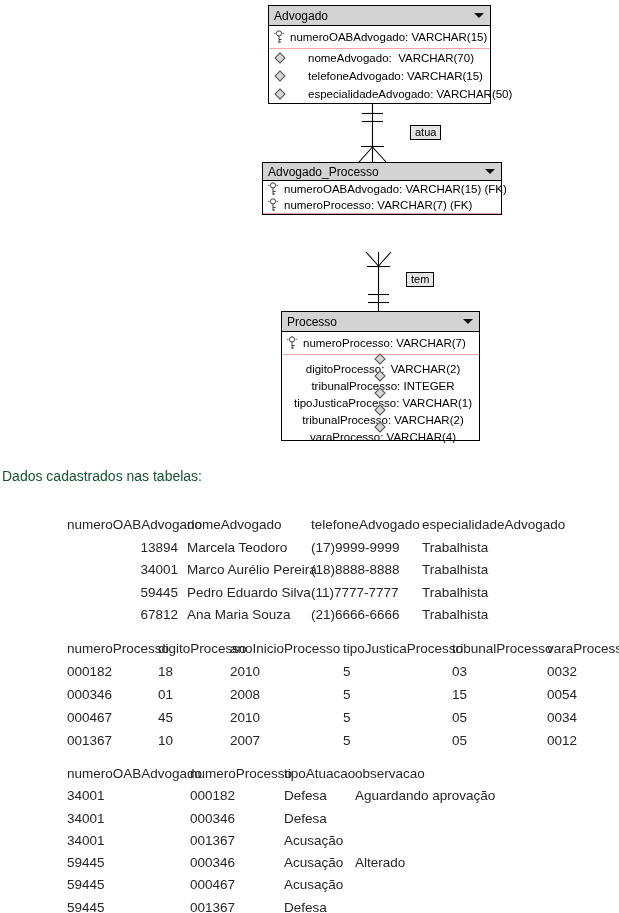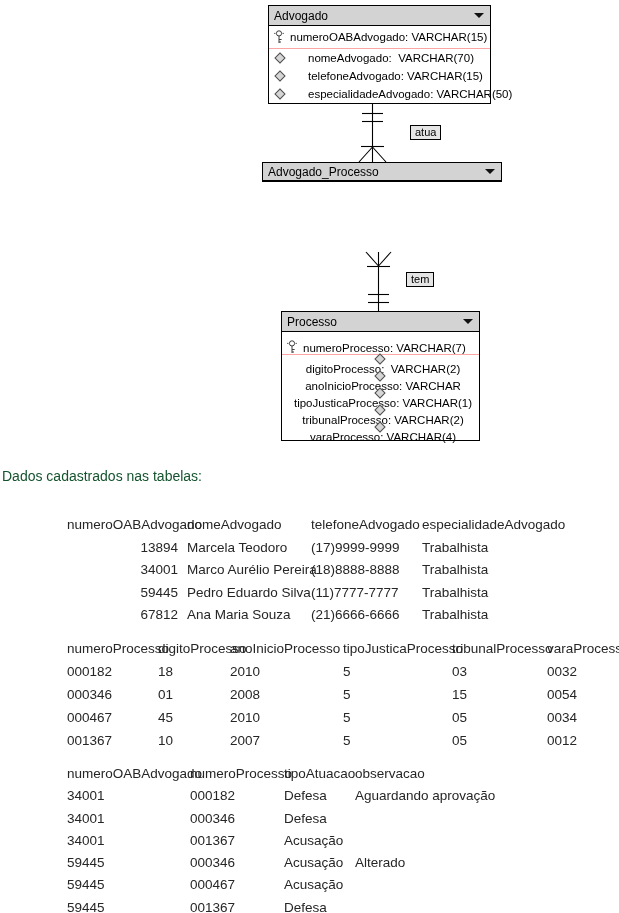--- a/index.html
+++ b/index.html
@@ -38,21 +38,21 @@
   .e1{left:268px;top:5px;width:223px;}
   .e1 .entity-header{height:19px;}
   .e1 .entity-keys .erow{height:22px;}
   .e1 .entity-attrs .erow{height:18px;gap:16px;}
   .e2{left:262px;top:162px;width:240px;}
   .e2 .entity-header{height:17px;}
   .e2 .entity-keys .erow{height:16px;}
   .e2 .entity-attrs .erow{height:18px;}
   .e3{left:281px;top:311px;width:199px;}
   .e3 .entity-header{height:19px;}
-  .e3 .entity-keys .erow{height:22px;align-items:flex-end;}
+  .e3 .entity-keys .erow{height:22px;}
   .e3 .entity-attrs .erow{height:17px;flex-direction:column;}
   .rel-label{
     position:absolute;border:1px solid #000;background:#e5e5e5;
     font-size:11px;line-height:13px;padding:0 4px;text-align:center;
   }
   .rel-atua{left:410px;top:125px;}
   .rel-tem{left:406px;top:272px;}
   
   .section-heading{
     position:absolute;left:2px;top:468px;font-size:14px;color:#14532d;
@@ -124,20 +124,40 @@
     </div>
   </div>
 
   <div class="rel-label rel-atua">atua</div>
 
   <div class="entity e2">
     <div class="entity-header">
       <span>Advogado_Processo</span>
       <span class="collapse-arrow"></span>
     </div>
+    <div class="entity-keys">
+      <div class="erow">
+        <span class="key-glyph">
+          <svg width="10" height="14" viewBox="0 0 10 14">
+              <circle cx="5" cy="3.4" r="2.6" stroke="#3d3d3d" fill="none"></circle>
+              <path d="M5 6 L5 13 M5 9.5 L7.6 9.5 M5 12 L7 12 M1.4 3.4 L0.2 3.4 M8.6 3.4 L9.8 3.4" stroke="#3d3d3d" fill="none"></path>
+            </svg>
+        </span>
+        <span class="etext">numeroOABAdvogado: VARCHAR(15) (FK)</span>
+      </div>
+      <div class="erow">
+        <span class="key-glyph">
+          <svg width="10" height="14" viewBox="0 0 10 14">
+              <circle cx="5" cy="3.4" r="2.6" stroke="#3d3d3d" fill="none"></circle>
+              <path d="M5 6 L5 13 M5 9.5 L7.6 9.5 M5 12 L7 12 M1.4 3.4 L0.2 3.4 M8.6 3.4 L9.8 3.4" stroke="#3d3d3d" fill="none"></path>
+            </svg>
+        </span>
+        <span class="etext">numeroProcesso: VARCHAR(7) (FK)</span>
+      </div>
+    </div>
   </div>
 
   <div class="rel-label rel-tem">tem</div>
 
   <div class="entity e3">
     <div class="entity-header">
       <span>Processo</span>
       <span class="collapse-arrow"></span>
     </div>
     <div class="entity-keys">
@@ -151,21 +171,21 @@
         <span class="etext">numeroProcesso: VARCHAR(7)</span>
       </div>
     </div>
     <div class="entity-attrs">
       <div class="erow">
         <span class="diamond"></span>
         <span class="etext">digitoProcesso:  VARCHAR(2)</span>
       </div>
       <div class="erow">
         <span class="diamond"></span>
-        <span class="etext">anoInicioProcesso: VARCHAR</span>
+        <span class="etext">tribunalProcesso: INTEGER</span>
       </div>
       <div class="erow">
         <span class="diamond"></span>
         <span class="etext">tipoJusticaProcesso: VARCHAR(1)</span>
       </div>
       <div class="erow">
         <span class="diamond"></span>
         <span class="etext">tribunalProcesso: VARCHAR(2)</span>
       </div>
       <div class="erow">

